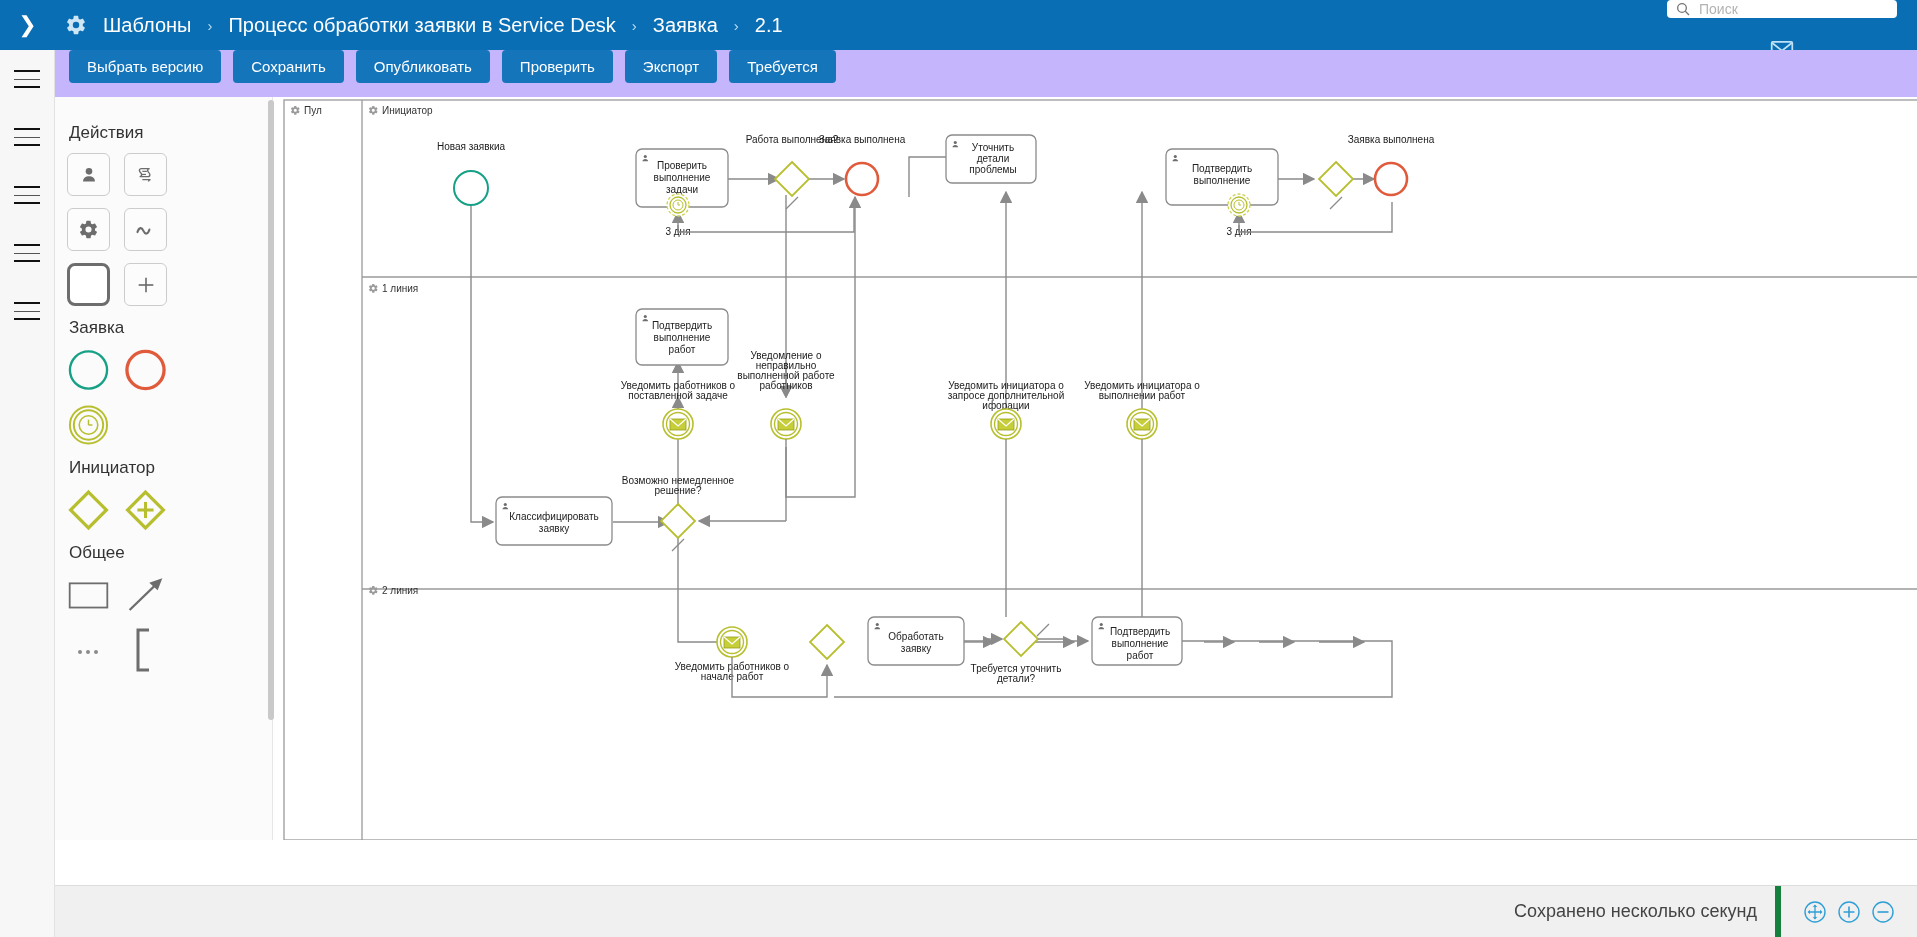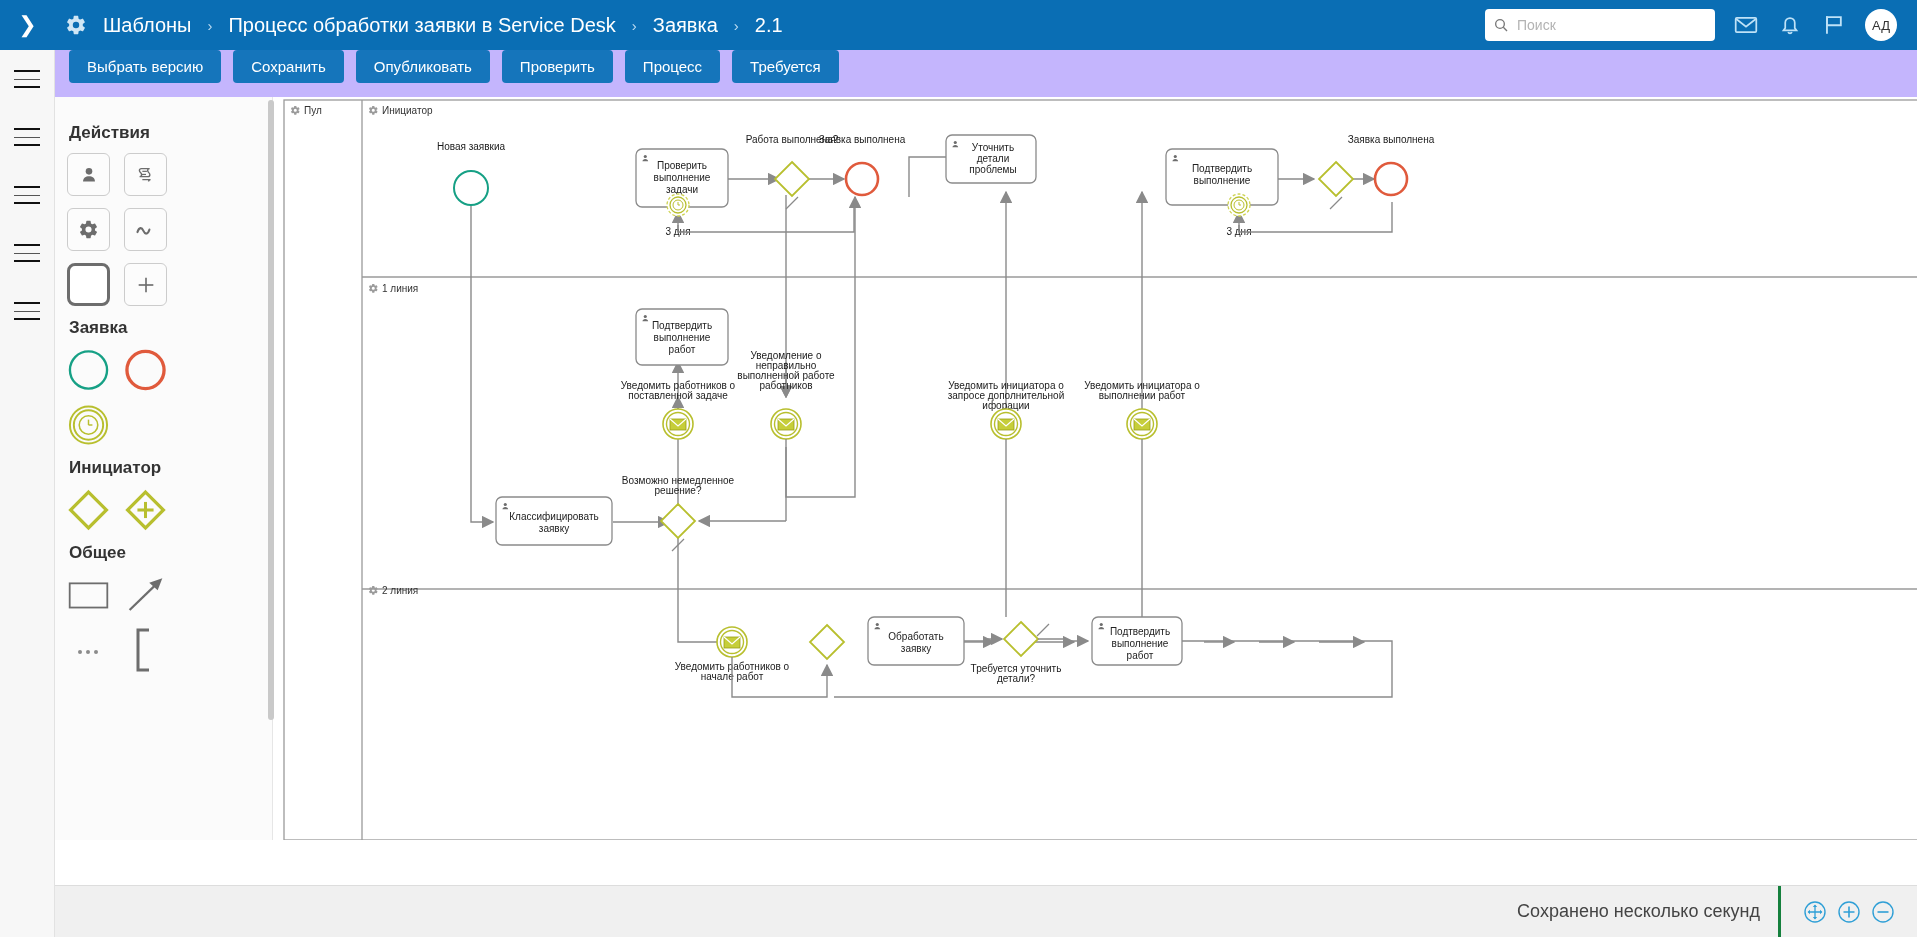--- a/index.html
+++ b/index.html
@@ -26,21 +26,21 @@
   .gear-hdr { width: 22px; height: 22px; margin-left: 10px; }
   #breadcrumb {
     display:flex; align-items:center; gap:16px; margin-left:16px;
     color:#ffffff; font-size:20px; white-space: nowrap;
   }
   #breadcrumb .sep { color:#bcdcf2; font-size:15px; }
   #breadcrumb .crumb { color:#ffffff; }
 
   #hdr-right {
     position:absolute; right: 0; top:0; height:50px;
-    display:flex; align-items:center; gap:18px; padding-right: 20px;
+    display:flex; align-items:center; gap:18px; padding-right: 20px; flex-direction: column;
   }
   #search-box {
     width: 230px; height: 32px; background:#fff; border-radius:4px;
     display:flex; align-items:center; padding: 0 8px; gap:6px;
   }
   #search-input {
     border:none; outline:none; font-size:14px; color:#555;
     width: 190px; font-family:"Liberation Sans", sans-serif; background:transparent;
   }
   #search-input::placeholder { color:#b3b3b3; }
@@ -74,21 +74,21 @@
   .burger { width:26px; height:18px; display:flex; flex-direction:column; justify-content:space-between; }
   .burger i { display:block; height:2px; background:#111; }
   .burger i:nth-child(2){ height:1px; background:#555; }
 
   
   #palette {
     position:absolute; left:55px; top:97px; width:218px; height:743px;
     background:#fbfbfb; border-right:1px solid #e6e6e6;
     padding: 16px 0 0 12px; overflow:hidden;
   }
-  .pal-title { font-size:17px; color:#333; margin: 10px 0 10px 2px; font-weight: bold; }
+  .pal-title { font-size:17px; color:#333; margin: 10px 0 10px 2px; }
   .pal-row { display:flex; gap:14px; margin-bottom:12px; }
   .pal-cell {
     width:43px; height:43px; display:flex; align-items:center; justify-content:center;
     cursor:pointer;
   }
   .pal-box {
     width:43px; height:43px; border:1px solid #ccc; border-radius:6px;
     background:#fcfcfc; display:flex; align-items:center; justify-content:center;
   }
   .pal-box.thick { border:3px solid #6d6d6d; border-radius:8px; background:#fff; }
@@ -109,21 +109,21 @@
   }
 
   
   #statusbar {
     position:absolute; left:55px; top:885px; width:1862px; height:52px;
     background:#f0f0f0; border-top:1px solid #dddddd;
     display:flex; align-items:center; justify-content:flex-end;
   }
   #save-status {
     font-size:18px; color:#444; padding-right:18px;
-    border-right:3px solid #15803d; height:52px; display:flex; align-items:center;
+    border-right:6px solid #15803d; height:52px; display:flex; align-items:center;
     padding-left:22px;
   }
   #zoom-ctrls { display:flex; align-items:center; gap:10px; padding: 0 22px; }
   .zoom-btn { width:24px; height:24px; cursor:pointer; }
 
   svg { display:block; }
   .lbl { font-family:"Liberation Sans", sans-serif; font-size:10px; fill:#1a1a1a; }
   .tasklbl { font-family:"Liberation Sans", sans-serif; font-size:10px; fill:#222; }
   .lanelbl { font-family:"Liberation Sans", sans-serif; font-size:10px; fill:#333; }
 </style>
@@ -180,21 +180,21 @@
       </span>
       <div id="avatar">АД</div>
     </div>
   </div>
 
   <div id="toolbar">
     <button class="tb-btn">Выбрать версию</button>
     <button class="tb-btn">Сохранить</button>
     <button class="tb-btn">Опубликовать</button>
     <button class="tb-btn">Проверить</button>
-    <button class="tb-btn">Процесс</button>
+    <button class="tb-btn">Экспорт</button>
     <button class="tb-btn">Требуется</button>
   </div>
 
   <div id="rail">
     <div class="rail-item">
         <span class="burger">
           <i></i>
           <i></i>
           <i></i>
         </span>

